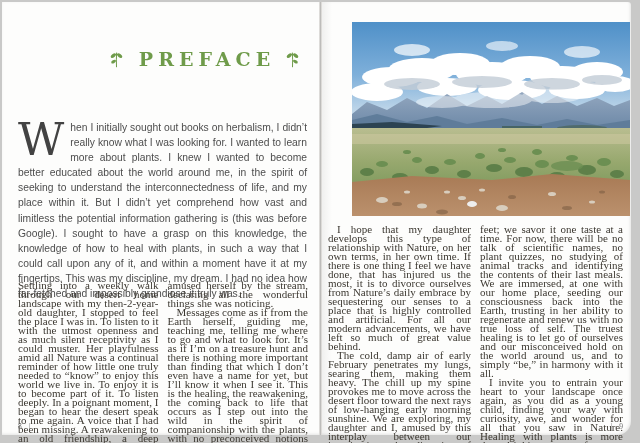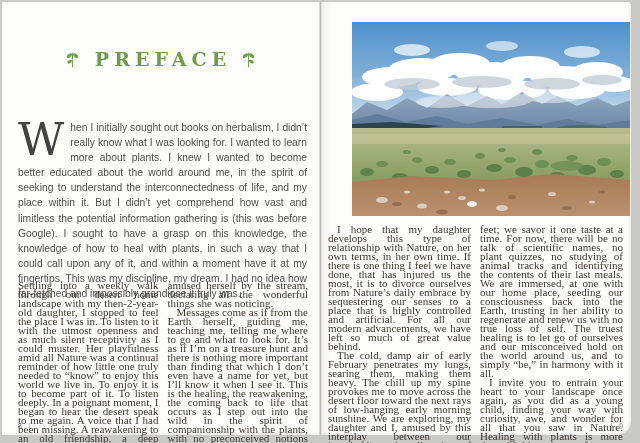--- a/index.html
+++ b/index.html
@@ -10,21 +10,21 @@
     box-shadow:inset -1px -1px 3px rgba(0,0,0,.10);}
   .gutter{position:absolute;left:317px;top:0;width:3px;height:100%;
     background:linear-gradient(to right,#eceae7,#bdbcba,#eceae7);}
   .gutter-shade{position:absolute;left:320px;top:0;width:10px;height:100%;
     background:linear-gradient(to right,rgba(0,0,0,.05),rgba(0,0,0,0));}
   .page{position:absolute;top:0;height:100%;}
   .page-left{left:0;width:317px;}
   .page-right{left:320px;width:309px;}
 
   .heading-row{position:absolute;top:46px;left:0;width:317px;display:flex;
-    align-items:center;justify-content:center;gap:11px;}
+    align-items:center;justify-content:center;gap:11px;padding-left:44px;}
   .heading-text{margin:0;font-family:"DejaVu Serif",serif;font-weight:bold;
     font-size:19px;letter-spacing:5px;text-indent:5px;
     color:var(--accent,#6f9b4a);}
   .sprig{display:inline-block;width:13px;height:17px;line-height:0;}
   .sprig svg{display:block;}
   .sprig-r{transform:scaleX(-1);}
 
   .intro{position:absolute;top:118px;left:16px;width:289px;
     font-family:"Liberation Sans",sans-serif;font-size:10.3px;
     line-height:15.1px;text-align:justify;color:#4d4d4d;}

